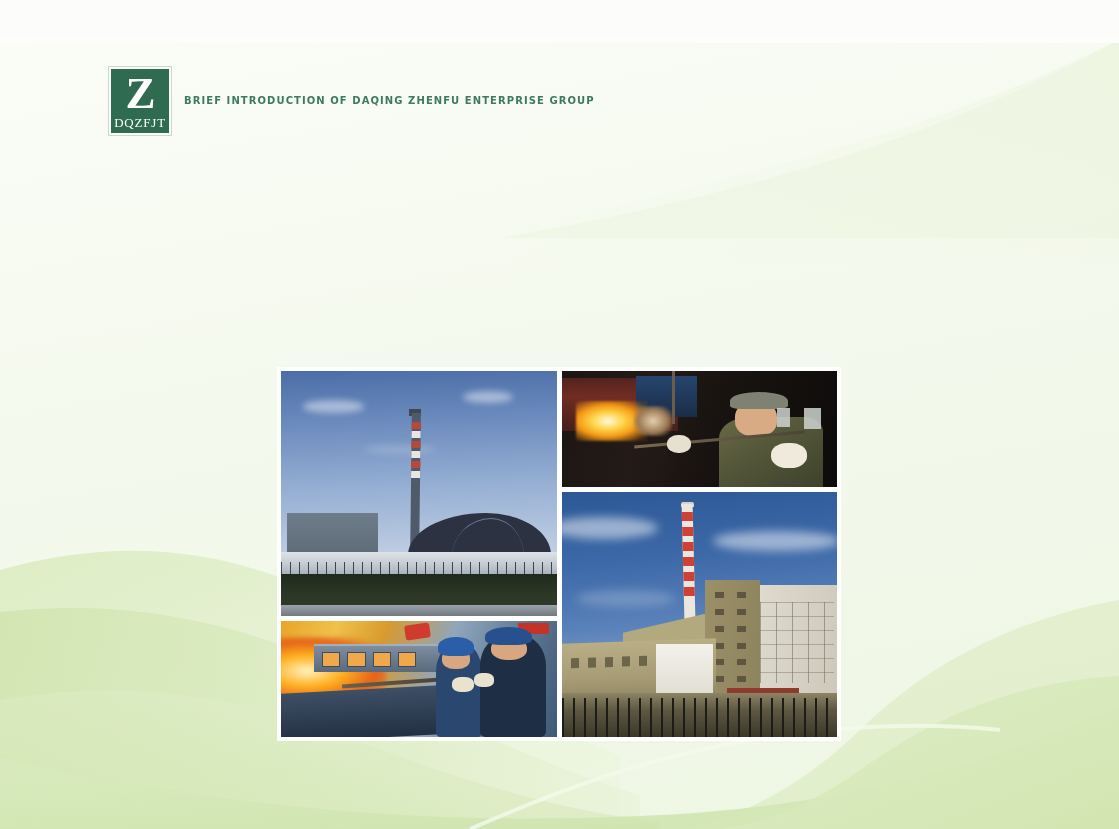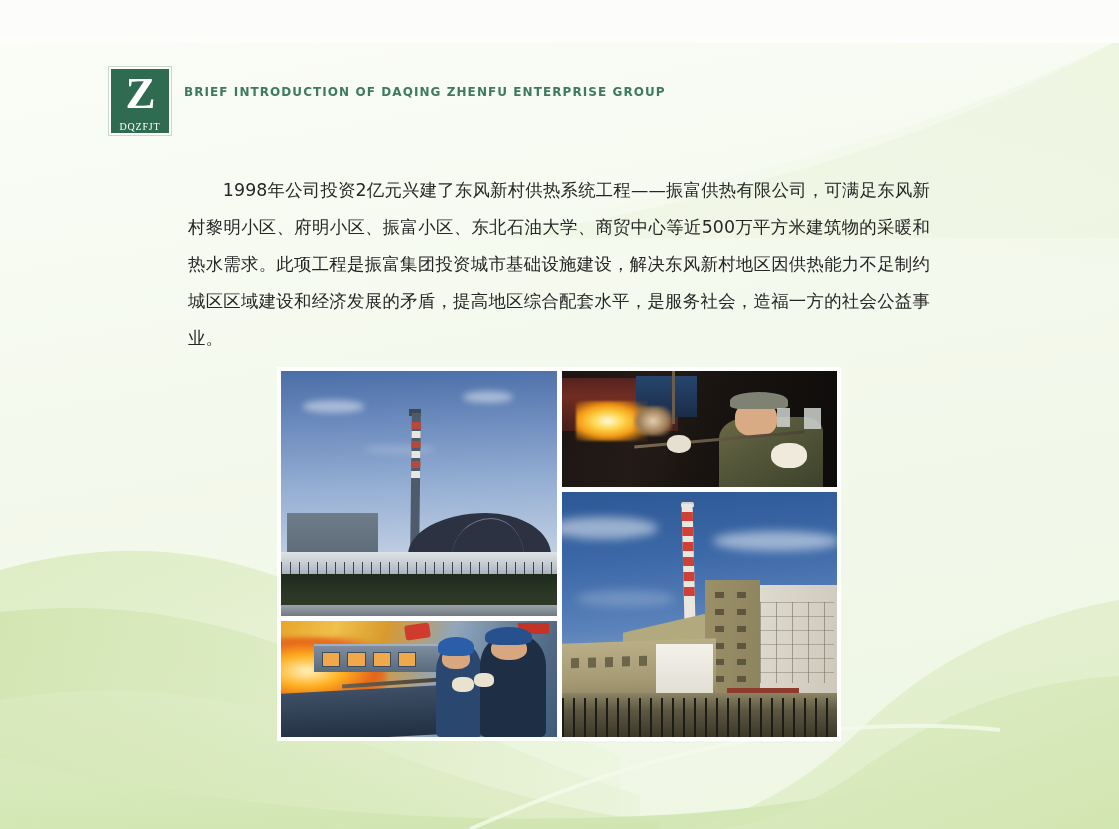--- a/index.html
+++ b/index.html
@@ -86,46 +86,46 @@
     font-family: "Liberation Serif", "DejaVu Serif", serif;
     font-weight: bold;
     font-size: 45px;
     line-height: 0.98;
     color: #ffffff;
     letter-spacing: -1px;
     margin-top: -1px;
   }
   .logo-abbr {
     font-family: "Liberation Serif", "DejaVu Serif", serif;
-    font-size: 10px;
+    font-size: 13px;
     letter-spacing: 0.8px;
     color: #ffffff;
-    margin-top: 6px;
+    margin-top: 0;
   }
 
   .logo-text {
     margin-left: 12px;
     padding-top: 14px;
   }
   .logo-title-cn {
     font-family: "DejaVu Sans", "Liberation Sans", sans-serif;
     font-size: 29px;
     font-weight: bold;
     color: #2f6b50;
     letter-spacing: 1.5px;
     line-height: 1.06;
     white-space: nowrap;
   }
   .logo-title-en {
     font-family: "DejaVu Sans", "Liberation Sans", sans-serif;
-    font-size: 12px;
+    font-size: 10px;
     font-weight: bold;
     color: #3d7a5e;
     letter-spacing: 1.07px;
-    margin-top: 5px;
+    margin-top: 15px;
     white-space: nowrap;
   }
 
   
   .body-copy {
     position: absolute;
     left: 188px;
     top: 172px;
     width: 742px;
     font-family: "DejaVu Sans", "Liberation Sans", sans-serif;
@@ -512,21 +512,20 @@
         <span class="logo-z">Z</span>
         <span class="logo-abbr">DQZFJT</span>
       </div>
     </div>
 
     <div class="logo-text">
       <div class="logo-title-en">BRIEF INTRODUCTION OF DAQING ZHENFU ENTERPRISE GROUP</div>
     </div>
   </div>
 
-  <div class="body-copy">1998年公司投资2亿元兴建了东风新村供热系统工程——振富供热有限公司，可满足东风新村黎明小区、府明小区、振富小区、东北石油大学、商贸中心等近500万平方米建筑物的采暖和热水需求。此项工程是振富集团投资城市基础设施建设，解决东风新村地区因供热能力不足制约城区区域建设和经济发展的矛盾，提高地区综合配套水平，是服务社会，造福一方的社会公益事业。</div>
 
   <div class="collage">
 
     <div class="col-left">
 
       <div class="photo ph-plant-sky">
         <div class="sky1"></div>
         <div class="cloud" style="left:8%;  top:12%; width:22%; height:5%;"></div>
         <div class="cloud" style="left:66%; top:8%;  width:18%; height:5%;"></div>
         <div class="cloud" style="left:30%; top:30%; width:26%; height:4%; opacity:.35;"></div>

